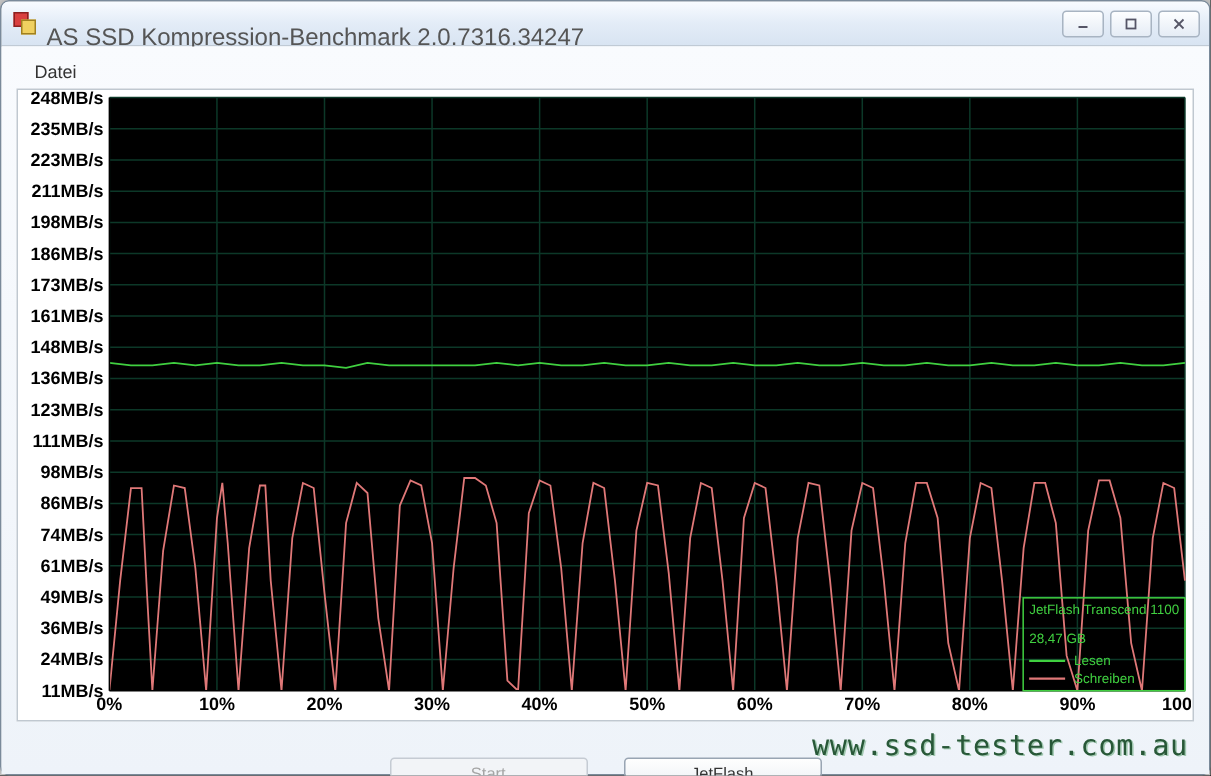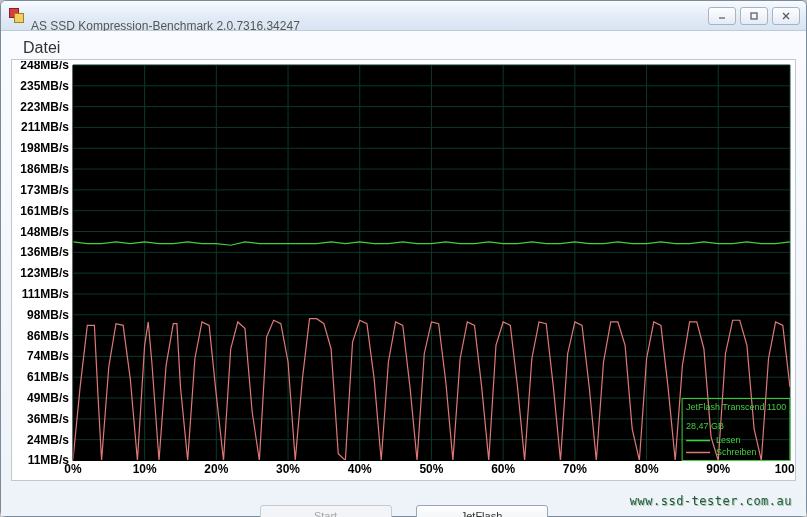--- a/index.html
+++ b/index.html
@@ -44,21 +44,21 @@
   .app-icon::after {
     content: '';
     position: absolute;
     top: 5px; left: 5px;
     width: 8px; height: 8px;
     background: #f0d060;
     border: 1px solid #a08020;
   }
   .title-text {
     flex: 1;
-    font-size: 12px;
+    font-size: 16px;
     color: #555;
     margin-top: 20px;
   }
   .window-controls {
     display: flex;
     gap: 4px;
   }
   .win-btn {
     width: 28px; height: 18px;
     border: 1px solid #a8b4c2;
@@ -78,21 +78,21 @@
     height: calc(100% - 30px);
     position: relative;
   }
   .menu-bar {
     height: 22px;
     display: flex;
     align-items: center;
     padding-left: 4px;
   }
   .menu-item {
-    font-size: 16px;
+    font-size: 12px;
     padding: 2px 8px;
     color: #333;
   }
   .chart-container {
     background: #ffffff;
     border: 1px solid #c0c8d0;
     height: 422px;
     position: relative;
     padding: 1px;
   }
@@ -121,21 +121,21 @@
   .btn.disabled {
     color: #a5a5a5;
     border-color: #c5cbd3;
     background: #f2f4f7;
   }
   .watermark {
     position: absolute;
     right: 14px;
     bottom: 8px;
     font-family: monospace;
-    font-size: 12px;
+    font-size: 19px;
     color: #285838;
     text-shadow: 1px 1px 0 #a0c8b0;
     letter-spacing: 0.5px;
     pointer-events: none;
   }
 </style>
 </head>
 <body>
 
 <div class="window">

